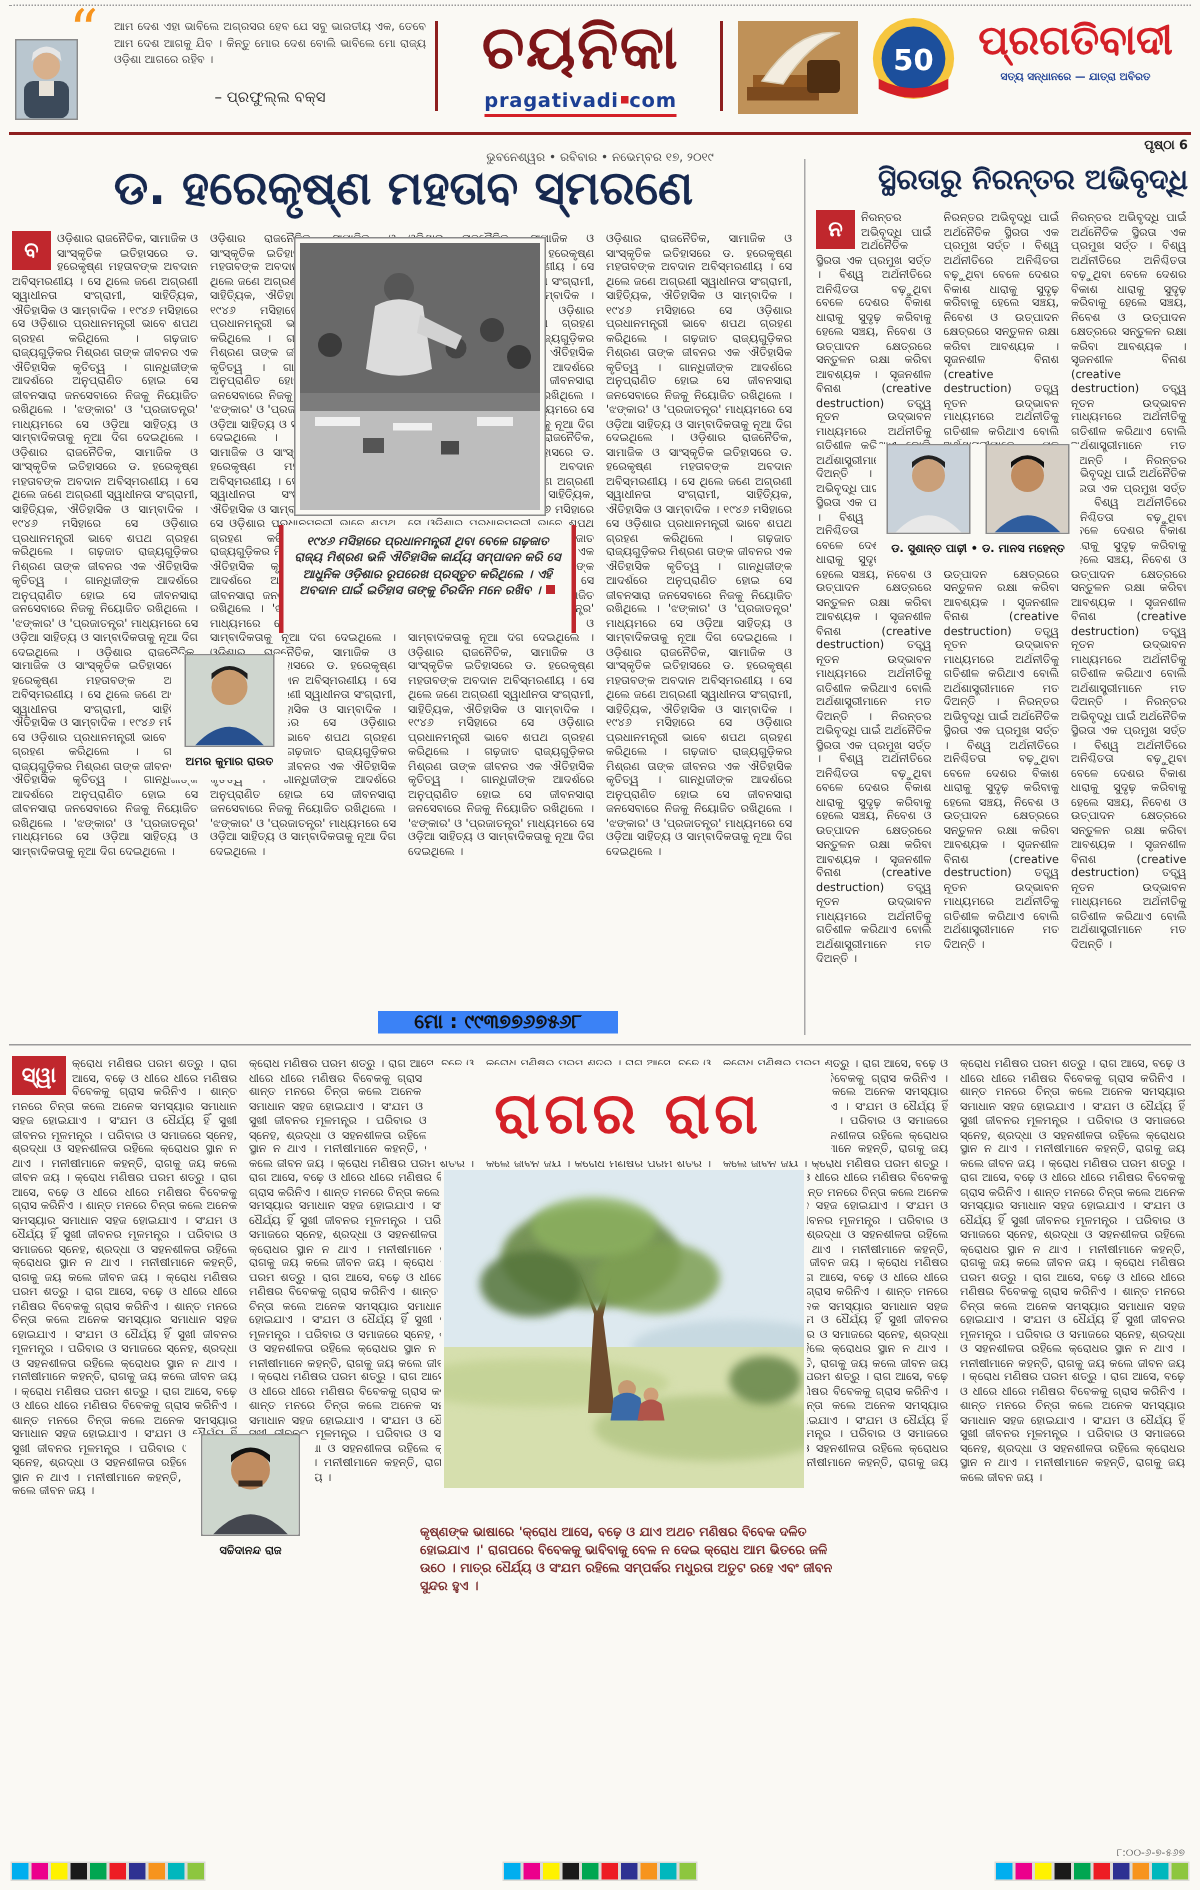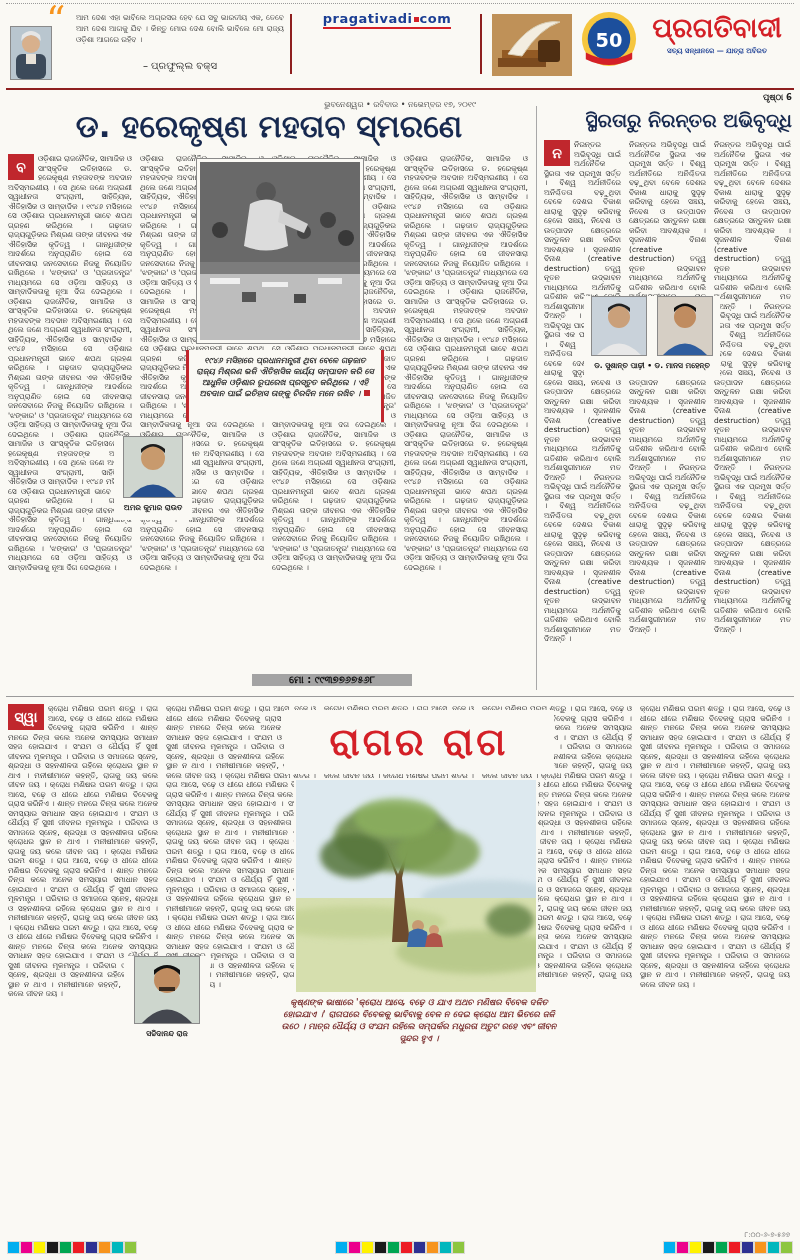--- a/index.html
+++ b/index.html
@@ -43,28 +43,28 @@
   .card{position:absolute;background:#faf9f4;z-index:2;}
   .photo-card{border:1px solid #8a8a8a;padding:3px;}
   .pullquote{border-left:3px solid #c0272d;border-right:3px solid #c0272d;padding:5px 7px;
              font-style:italic;font-weight:bold;font-size:8px;line-height:11px;color:#2a2a2a;
              text-align:center;overflow:hidden;}
   .pullquote::after{content:"";display:inline-block;width:6px;height:6px;background:#c0272d;margin-left:4px;}
   .author-card{text-align:center;}
   .author-card .pframe{display:inline-block;border:1px solid #8a8a8a;line-height:0;}
   .author-name{margin-top:2px;font-size:7.5px;font-weight:bold;color:#111;line-height:9px;}
   .contact-line{position:absolute;left:252px;top:674px;width:160px;text-align:center;
-                font-size:10px;font-weight:bold;color:#111;background:#a3a3a3;z-index:2;}
+                font-size:13px;font-weight:bold;color:#111;background:#3b82f6;z-index:2;}
   .vrule{position:absolute;left:536px;top:106px;width:1px;height:584px;background:#a8a8a8;}
   .hdiv{position:absolute;top:696px;left:6px;right:6px;border-top:1px solid #9a9a9a;}
   .bottom-headline{display:flex;align-items:center;justify-content:center;
                    font-size:38px;font-weight:bold;color:#d42027;letter-spacing:3px;}
   .painting-card{padding:2px;}
-  .painting-caption{font-style:italic;font-weight:bold;font-size:8.5px;line-height:12px;
-                    color:#7a2e2e;text-align:center;overflow:hidden;}
+  .painting-caption{font-weight:bold;font-size:8.5px;line-height:12px;
+                    color:#7a2e2e;overflow:hidden;margin-top:20px;}
   
   .reg-strip{position:absolute;top:1242px;display:flex;gap:2px;z-index:2;}
   .reg-strip.left{left:8px;} .reg-strip.center{left:50%;transform:translateX(-50%);} .reg-strip.right{right:8px;}
   .sw{width:11px;height:11px;display:inline-block;outline:1px solid rgba(0,0,0,.12);}
   .slug{position:absolute;right:10px;top:1231px;font-size:7px;color:#666;z-index:2;}
 </style>
 </head>
 <body>
 
 <div class="page">
@@ -80,20 +80,21 @@
         <path d="M10 14 q10 -12 20 0 l-1 -6 q-9 -8 -18 0z" fill="#e6e6e6"></path>
         <rect x="5" y="27" width="30" height="25" rx="6" fill="#3c4a5a"></rect>
         <rect x="15" y="27" width="10" height="10" fill="#e8e2d8"></rect>
       </svg>
     </div>
     <p class="quote-text">ଆମ ଦେଶ ଏହା ଭାବିଲେ ଅଗ୍ରସର ହେବ ଯେ ସବୁ ଭାରତୀୟ ଏକ, ତେବେ ଆମ ଦେଶ ଆଗକୁ ଯିବ । କିନ୍ତୁ ମୋର ଦେଶ ବୋଲି ଭାବିଲେ ମୋ ରାଜ୍ୟ ଓଡ଼ିଶା ଆଗରେ ରହିବ ।</p>
     <div class="quote-attr">– ପ୍ରଫୁଲ୍ଲ ବକ୍ସ</div>
 
     <div class="mast-bracket" style="left:290px"></div>
     <div class="mast-center">
+      <div class="mast-title">ଚୟନିକା</div>
       <span class="mast-site"><span>pragativadi</span><span class="site-dot"></span><span>com</span></span>
     </div>
     <div class="mast-bracket" style="left:480px"></div>
 
     <div class="quill-art">
       <svg width="80" height="62" viewBox="0 0 80 62">
         <rect width="80" height="62" fill="#c79a5f"></rect>
         <rect width="80" height="62" fill="#a87844" opacity=".25"></rect>
         <rect x="6" y="44" width="48" height="9" fill="#7c4a1e"></rect>
         <rect x="10" y="36" width="42" height="8" fill="#935a24"></rect>

